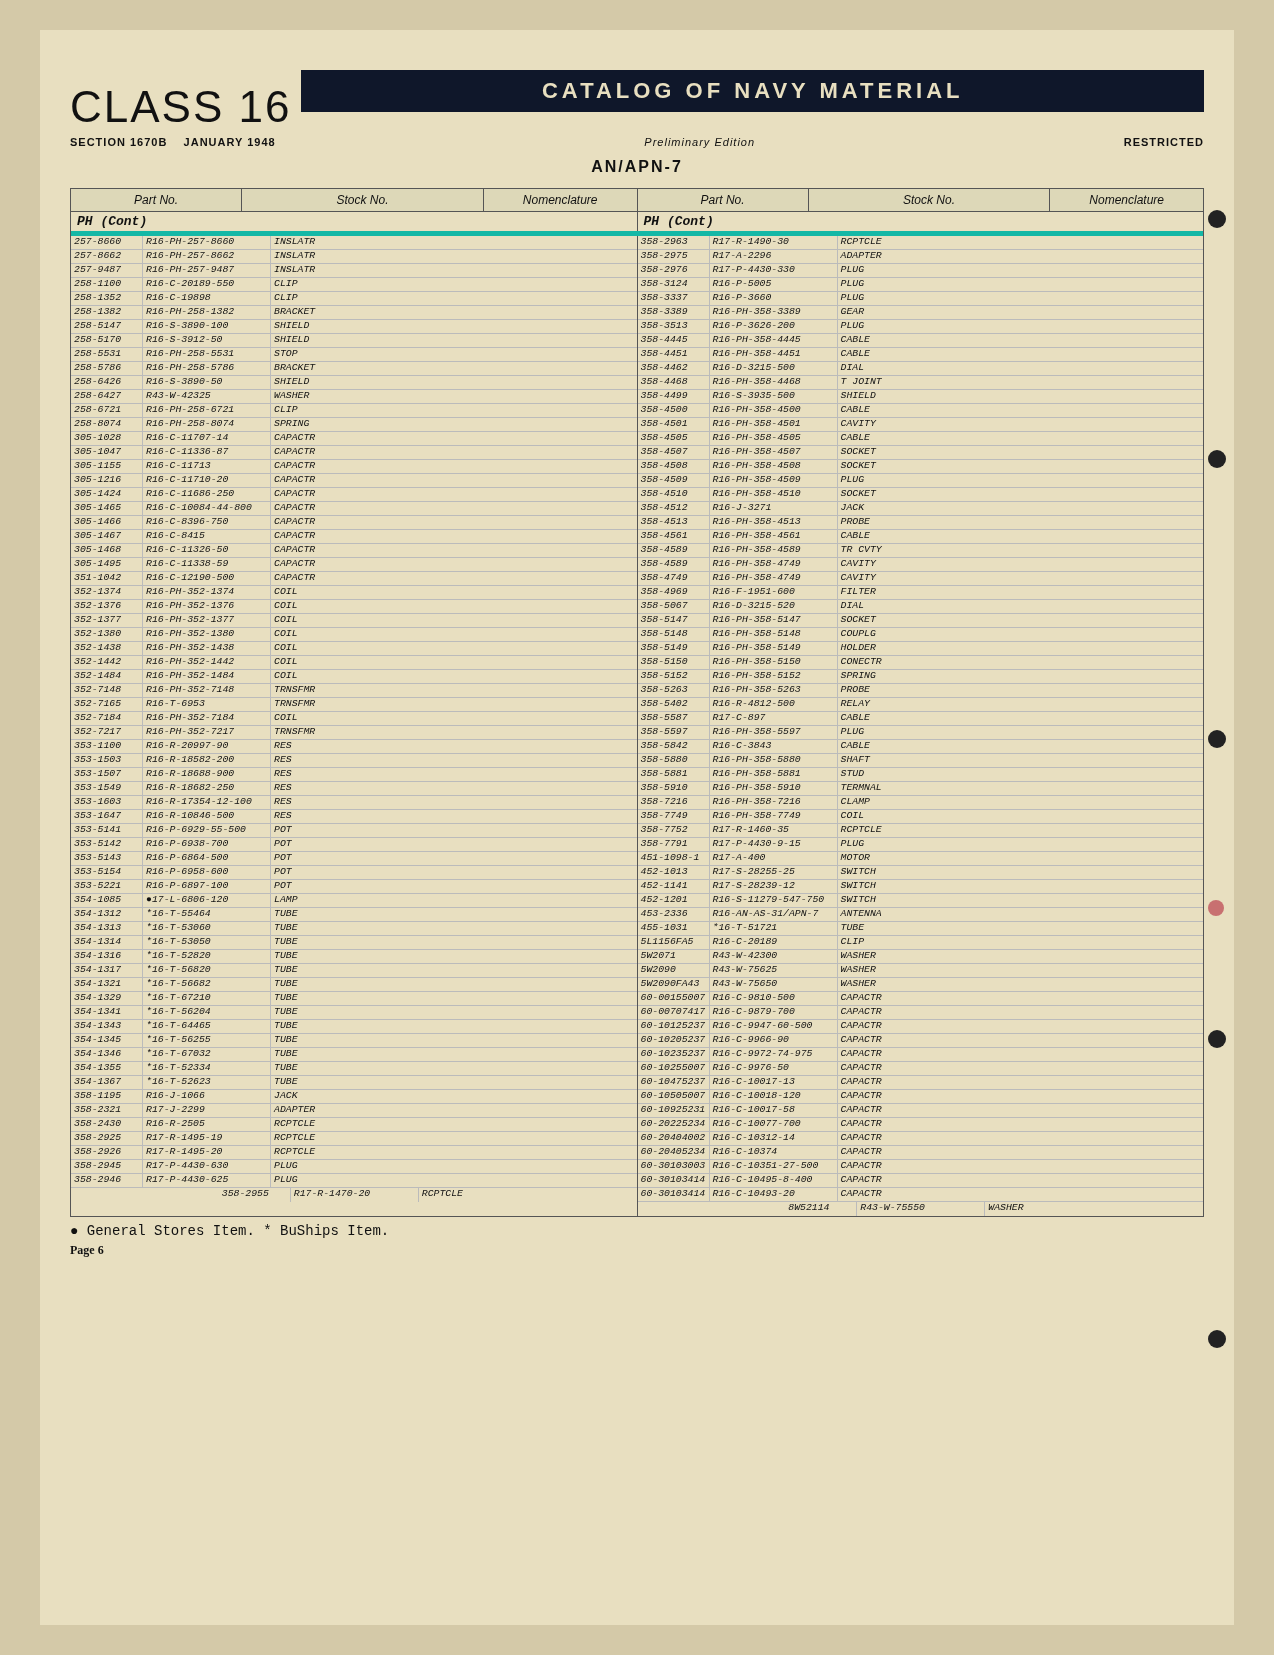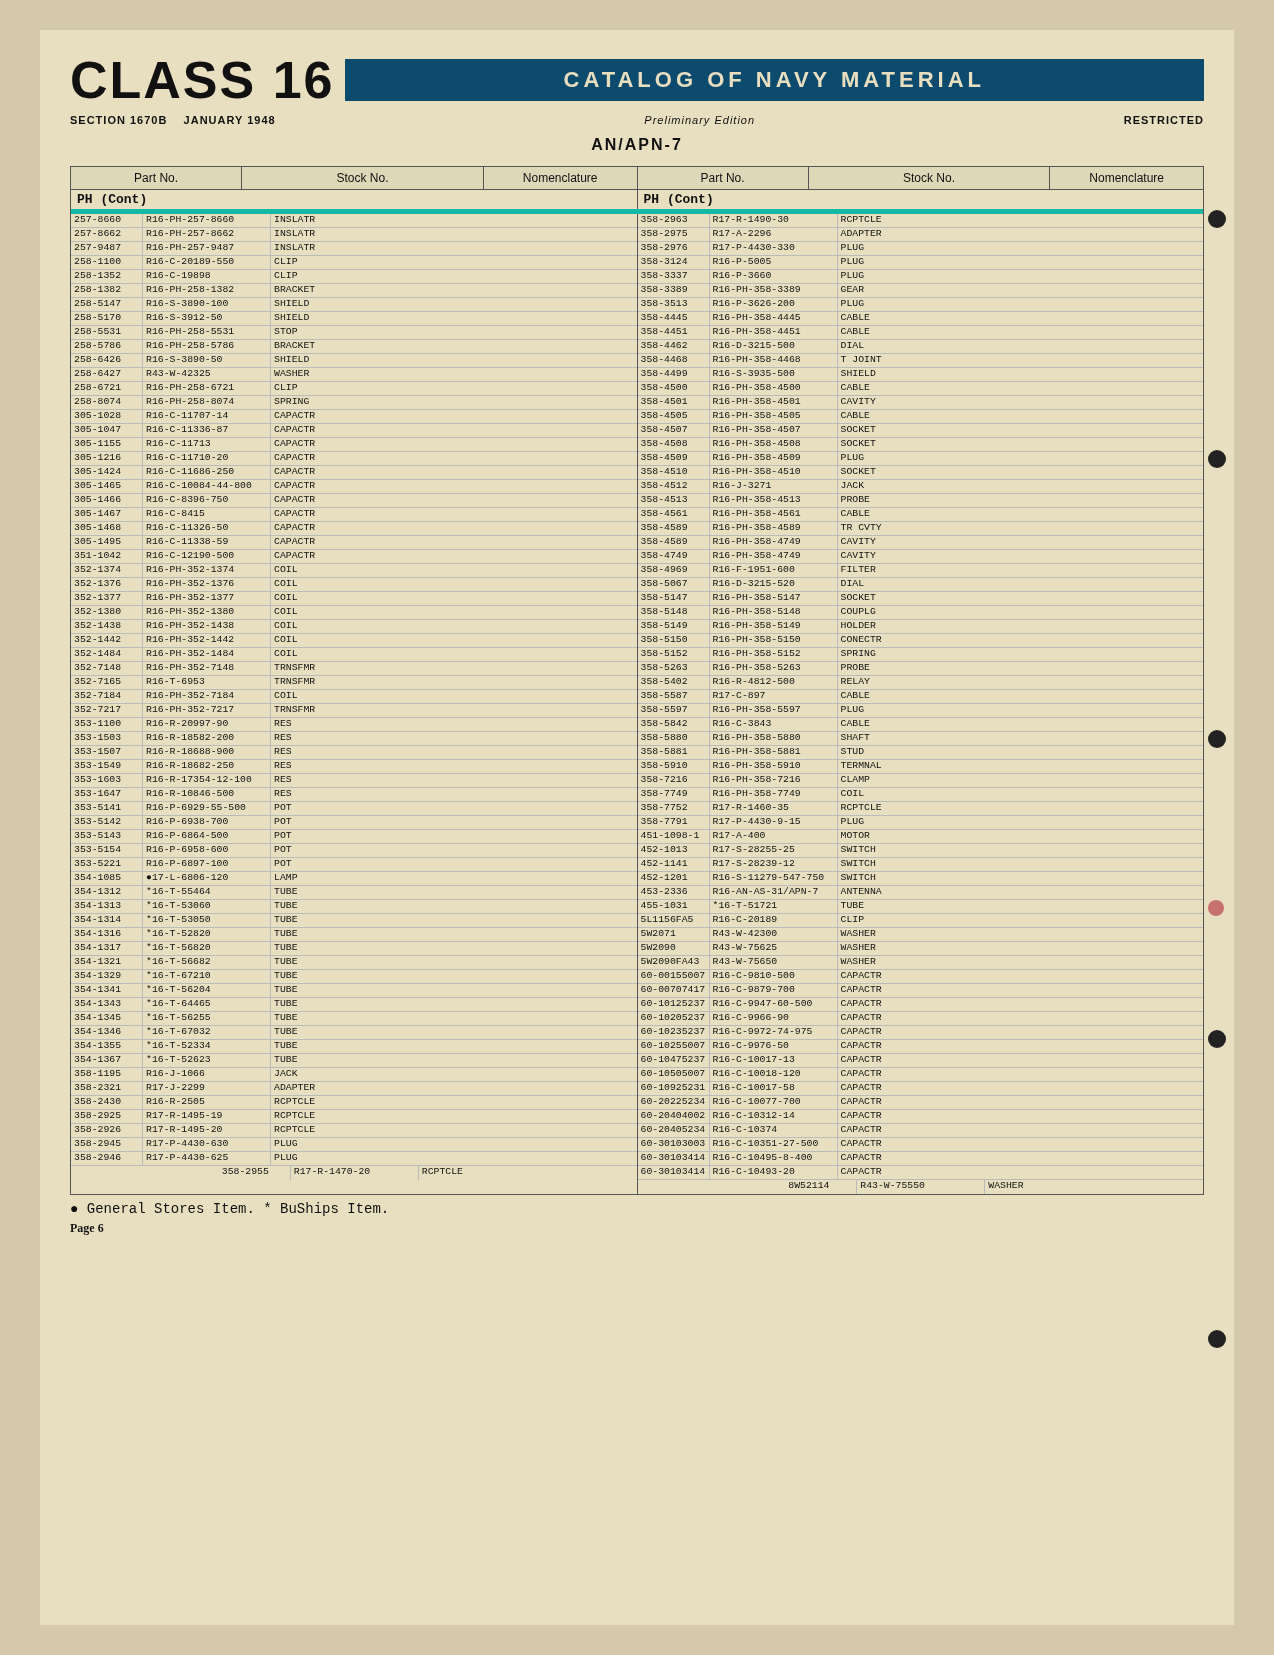--- a/index.html
+++ b/index.html
@@ -19,29 +19,30 @@
       padding: 20px 30px 30px 30px;
       position: relative;
     }
     
     .header-top {
       display: flex;
       align-items: center;
       margin-bottom: 4px;
     }
     .class16-label {
-      font-size: 52px;
-      font-weight: 700;
+      font-size: 44px;
+      font-weight: 400;
       font-family: Arial Black, sans-serif;
       letter-spacing: 2px;
       color: #111;
       margin-right: 10px;
+      margin-top: 32px;
     }
     .catalog-title-bar {
-      background: #0c4a6e;
+      background: #0f172a;
       color: #e8dfc0;
       font-size: 22px;
       font-weight: bold;
       letter-spacing: 4px;
       padding: 8px 30px;
       flex: 1;
       text-align: center;
       font-family: Arial, sans-serif;
     }
     .header-sub {
@@ -69,20 +70,21 @@
       font-size: 16px;
       font-weight: bold;
       letter-spacing: 2px;
       margin-bottom: 12px;
       font-family: Arial, sans-serif;
     }
     
     .table-wrapper {
       border: 1px solid #555;
       width: 100%;
+      font-style: italic;
     }
     .table-header-row {
       display: flex;
       border-bottom: 1px solid #555;
     }
     .col-half {
       flex: 1;
       display: flex;
     }
     .col-half:first-child {

